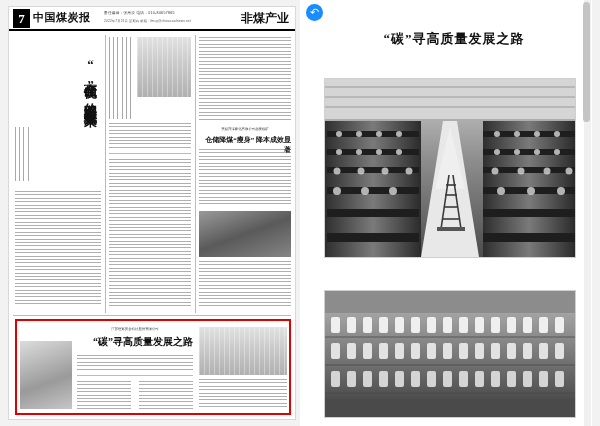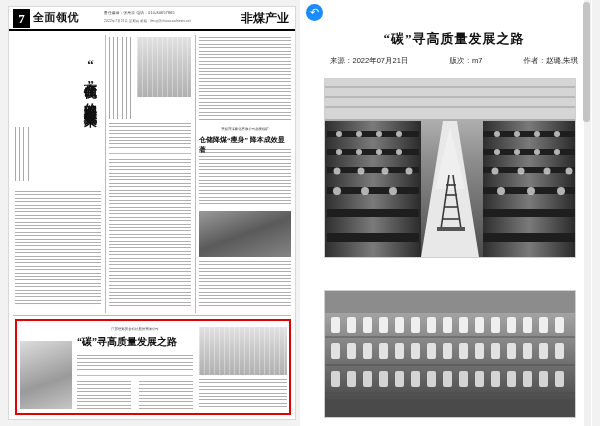--- a/index.html
+++ b/index.html
@@ -135,21 +135,21 @@
 
   .hl-box {
     position: absolute;
     border: 2px solid #e00000;
     box-sizing: border-box;
   }
   .art-title {
     font-family: "Liberation Serif", serif;
     font-weight: bold;
     color: #111;
-    text-align: left;
+    text-align: right;
   }
 
   
   .reader {
     position: absolute;
     left: 300px;
     top: 0;
     width: 292px;
     height: 426px;
     background: #ffffff;
@@ -234,21 +234,21 @@
 </style>
 </head>
 <body>
 
 <div class="page">
 
   <div class="paper">
 
     <div class="paper-masthead">
       <div class="page-num">7</div>
-      <div class="paper-name">全面领优</div>
+      <div class="paper-name">中国煤炭报</div>
       <div class="masthead-meta">责任编辑：张海霞    电话：010-84657865</div>
       <div class="masthead-meta2">2022年7月21日  星期四  邮箱：fmcy@chinacoalnews.net</div>
       <div class="section-name">非煤产业</div>
     </div>
 
     <div class="paper-body">
 
       <div class="rule-v" style="left:96px; top:4px; height:278px;"></div>
       <div class="rule-v" style="left:186px; top:4px; height:278px;"></div>
       <div class="rule-h" style="left:4px; top:284px; width:278px;"></div>
@@ -288,31 +288,20 @@
       <div class="tx" style="position:absolute; left:190px; top:348px; width:88px; height:30px;"></div>
     </div>
   </div>
 
   <div class="reader">
 
     <div class="back-btn">↶</div>
 
     <div class="reader-title">“碳”寻高质量发展之路</div>
 
-    <div class="reader-meta">
-      <span>
-        <span>来源：</span><span class="meta-val">2022年07月21日</span>
-      </span>
-      <span>
-        <span>版次：</span><span class="meta-val">m7</span>
-      </span>
-      <span>
-        <span>作者：</span><span class="meta-val">赵璐,朱琪</span>
-      </span>
-    </div>
 
     <div class="fig fig1">
       <svg class="loom" viewBox="0 0 250 178" preserveAspectRatio="none">
         <defs>
           <linearGradient id="g1" x1="0" y1="0" x2="0" y2="1">
             <stop offset="0%" stop-color="#cfcfcf"></stop>
             <stop offset="45%" stop-color="#8e8e8e"></stop>
             <stop offset="100%" stop-color="#4d4d4d"></stop>
           </linearGradient>
           <linearGradient id="g2" x1="0" y1="0" x2="1" y2="0">

